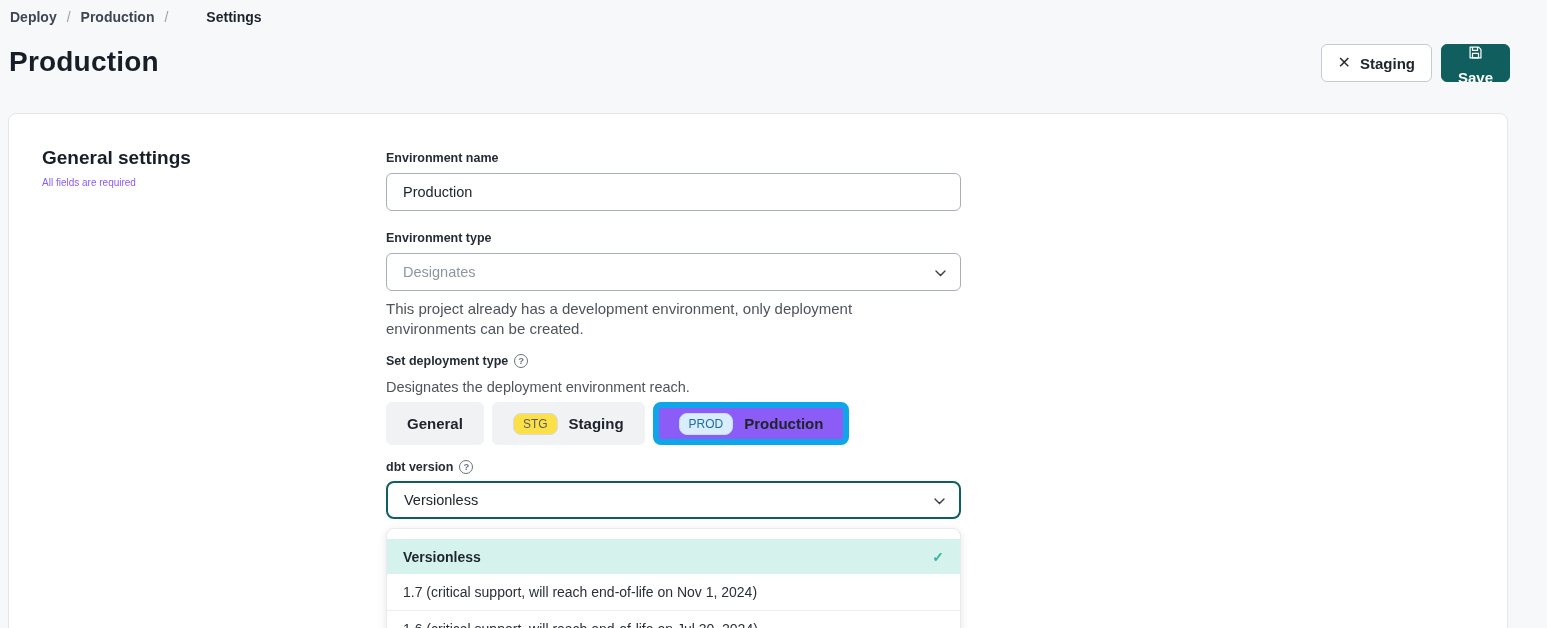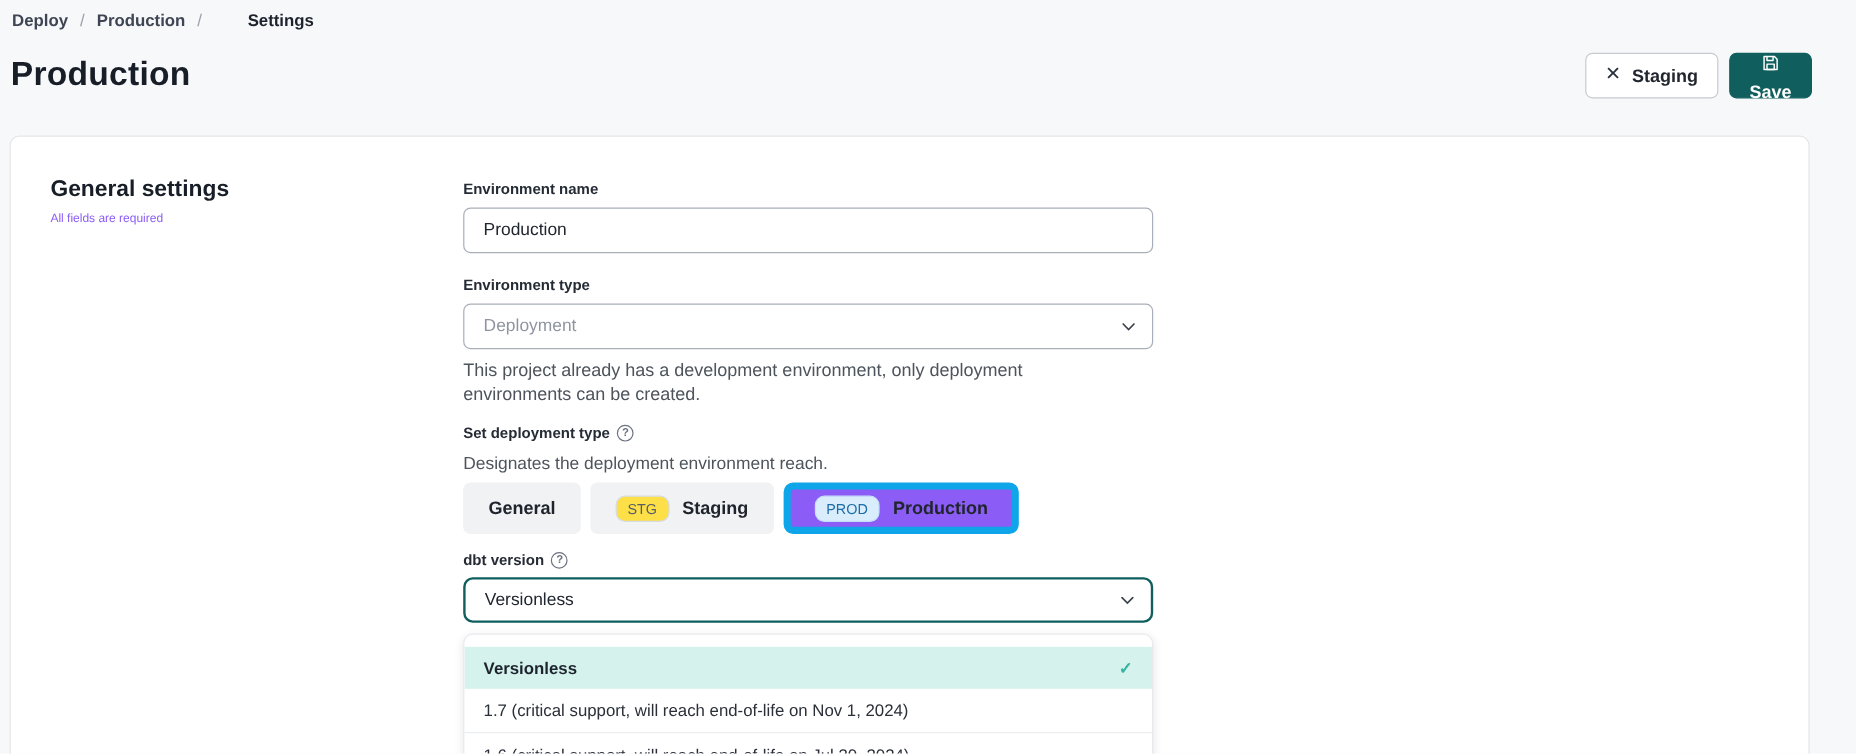--- a/index.html
+++ b/index.html
@@ -128,21 +128,21 @@
 
   <div class="form-col">
 
     <div class="field-label mb7">Environment name</div>
     <div class="text-input mb19">
       <span>Production</span>
     </div>
 
     <div class="field-label mb7">Environment type</div>
     <div class="select-box mb8">
-      <span class="select-disabled-text">Deployment</span>
+      <span class="select-disabled-text">Designates</span>
       <span class="chevron">
         <svg width="11" height="7" viewBox="0 0 11 7" fill="none" stroke="#3c424c" stroke-width="1.4" stroke-linecap="round">
             <polyline points="1,1 5.5,5.6 10,1"></polyline>
           </svg>
       </span>
     </div>
     <div class="help-text mb14">This project already has a development environment, only deployment environments can be created.</div>
 
     <div class="field-label mb8">
       <span>Set deployment type</span>

